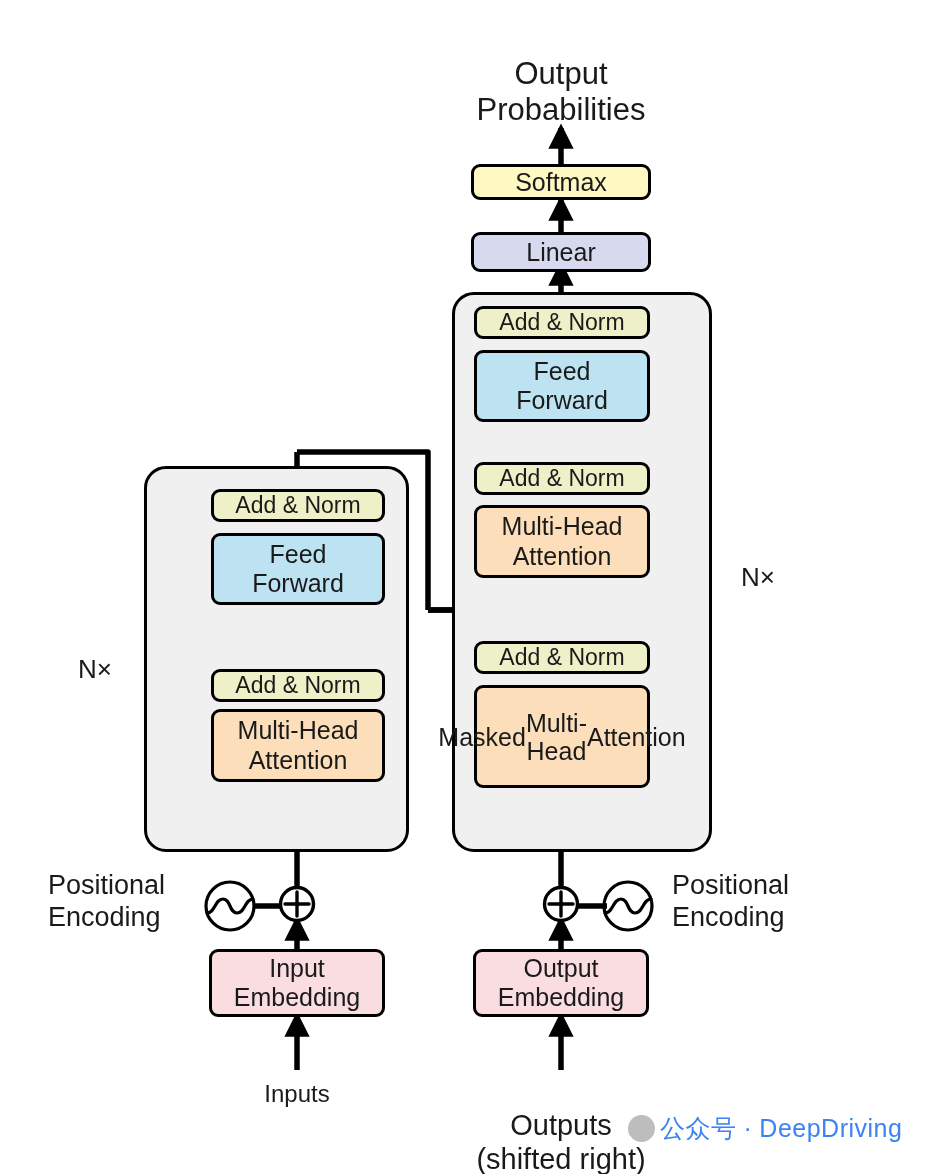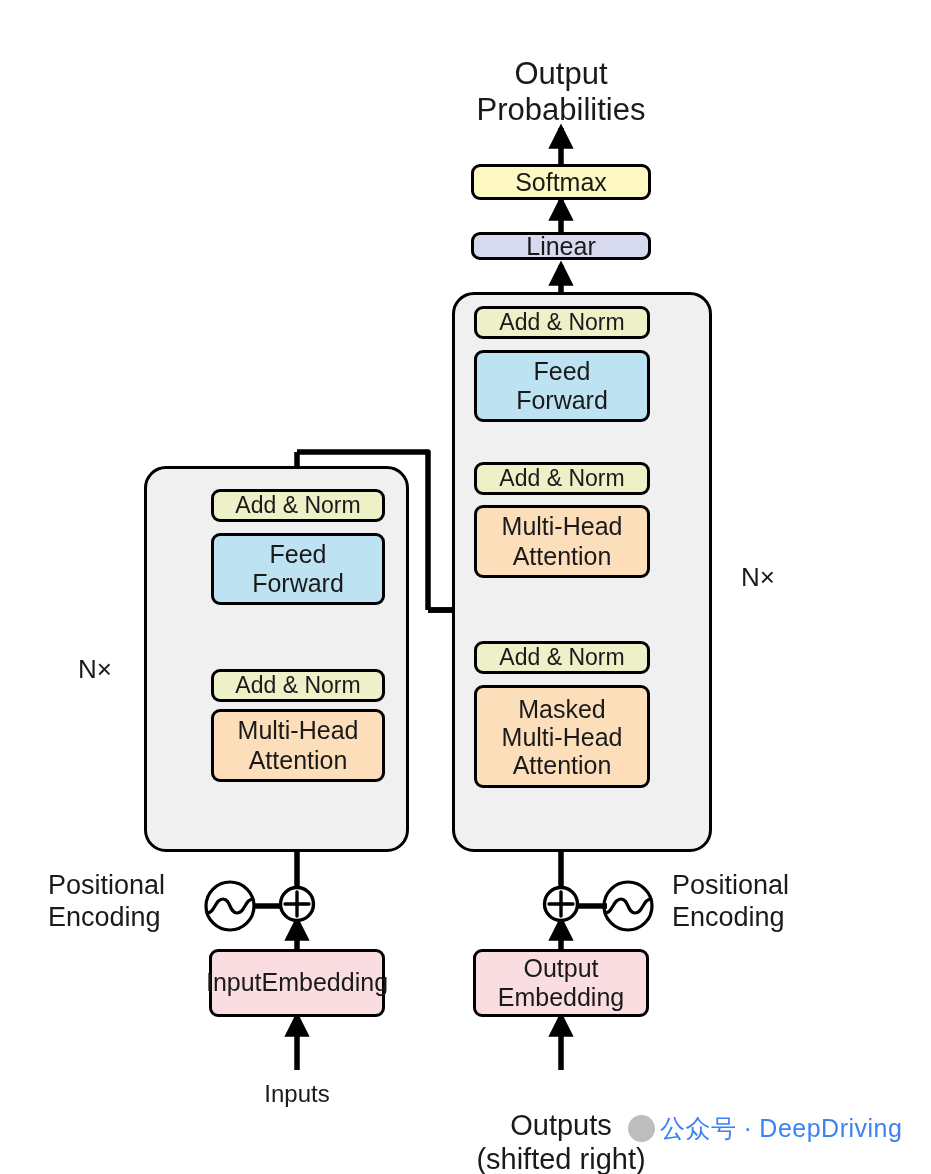--- a/index.html
+++ b/index.html
@@ -175,21 +175,21 @@
 
   <div class="label multiline" style="left:431px; top:56px; width:260px; font-size:31px;">
     <div>Output</div>
     <div>Probabilities</div>
   </div>
 
   <div class="box" style="left:471px; top:164px; width:180px; height:36px; background:#fef9c3; font-size:25px;">
     <span>Softmax</span>
   </div>
 
-  <div class="box" style="left:471px; top:232px; width:180px; height:28px; background:#d7daee; font-size:25px;">
+  <div class="box" style="left:471px; top:232px; width:180px; height:40px; background:#d7daee; font-size:25px;">
     <span>Linear</span>
   </div>
 
   <div class="panel" style="left:144px; top:466px; width:265px; height:386px;"></div>
 
   <div class="label" style="left:55px; top:654px; width:80px; font-size:26px;">
     <span>N×</span>
   </div>
 
   <div class="box" style="left:211px; top:489px; width:174px; height:33px; background:#eef0c8; font-size:23px;">
@@ -231,21 +231,21 @@
 
   <div class="box two-line" style="left:474px; top:505px; width:176px; height:73px; background:#fcdfba; font-size:25px; flex-direction:column;">
     <span>Multi-Head</span>
     <span>Attention</span>
   </div>
 
   <div class="box" style="left:474px; top:641px; width:176px; height:33px; background:#eef0c8; font-size:23px;">
     <span>Add &amp; Norm</span>
   </div>
 
-  <div class="box" style="left:474px; top:685px; width:176px; height:103px; background:#fcdfba; font-size:25px; flex-direction:column;">
+  <div class="box" style="left:474px; top:685px; width:176px; height:103px; background:#fcdfba; font-size:25px; flex-direction:row;">
     <span>Masked</span>
     <span>Multi-Head</span>
     <span>Attention</span>
   </div>
 
   <div class="label multiline" style="left:48px; top:870px; width:160px; font-size:27px; text-align:left;">
     <div>Positional</div>
     <div>Encoding</div>
   </div>
 
@@ -256,21 +256,21 @@
 
   <svg class="oplus" style="left:255px; top:900px;" width="30" height="12" viewBox="0 0 30 12">
     <path d="M 0 6 L 30 6" stroke="#000000" stroke-width="5.5" fill="none"></path>
   </svg>
 
   <svg class="oplus" style="left:277px; top:884px;" width="40" height="40" viewBox="0 0 40 40">
     <circle cx="20" cy="20" r="16.5" fill="#ffffff" stroke="#000000" stroke-width="3.4"></circle>
     <path d="M 20 8 L 20 32 M 8 20 L 32 20" stroke="#000000" stroke-width="3.4" stroke-linecap="round"></path>
   </svg>
 
-  <div class="box two-line" style="left:209px; top:949px; width:176px; height:68px; background:#fadde1; font-size:25px; flex-direction:row;">
+  <div class="box two-line" style="left:209px; top:949px; width:176px; height:68px; background:#fadde1; font-size:25px; flex-direction:column;">
     <span>Input</span>
     <span>Embedding</span>
   </div>
 
   <div class="label" style="left:217px; top:1080px; width:160px; font-size:24px;">
     <span>Inputs</span>
   </div>
 
   <svg class="oplus" style="left:541px; top:884px;" width="40" height="40" viewBox="0 0 40 40">
     <circle cx="20" cy="20" r="16.5" fill="#ffffff" stroke="#000000" stroke-width="3.4"></circle>

